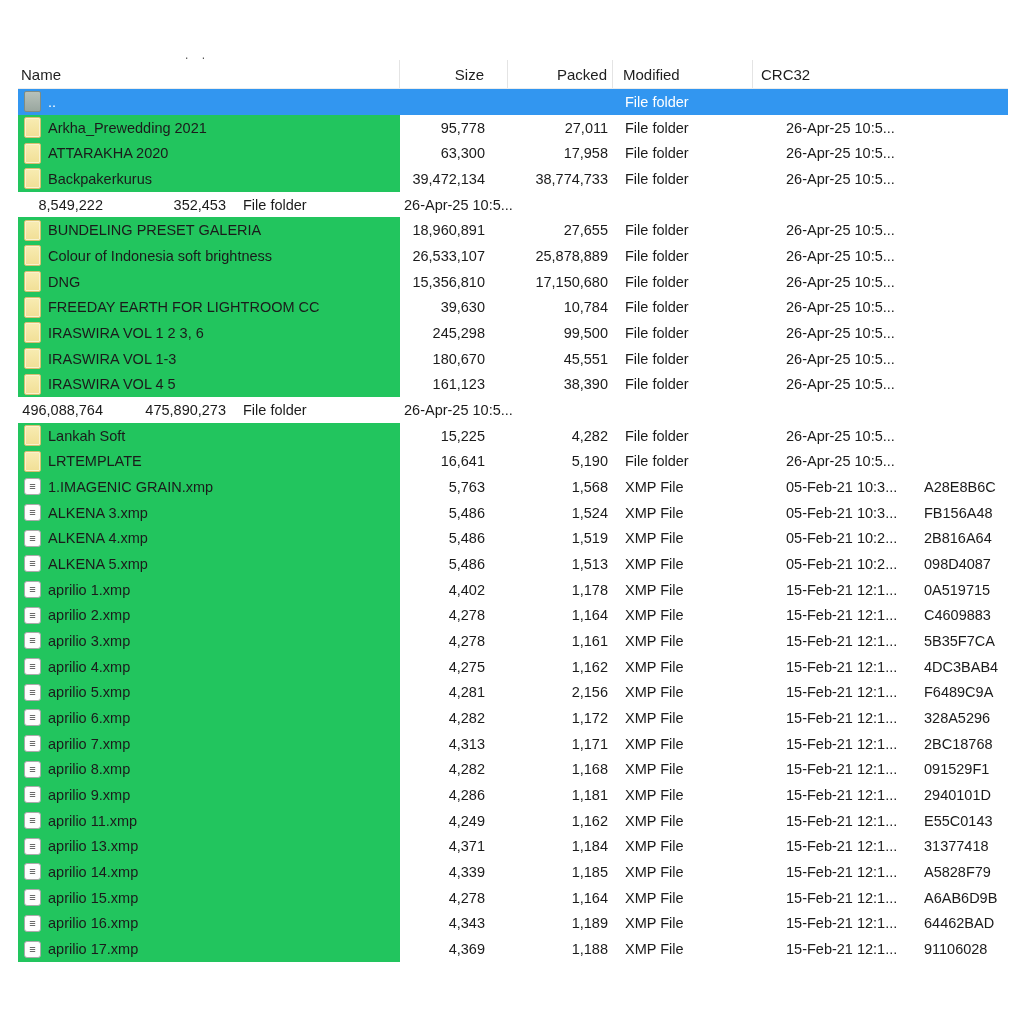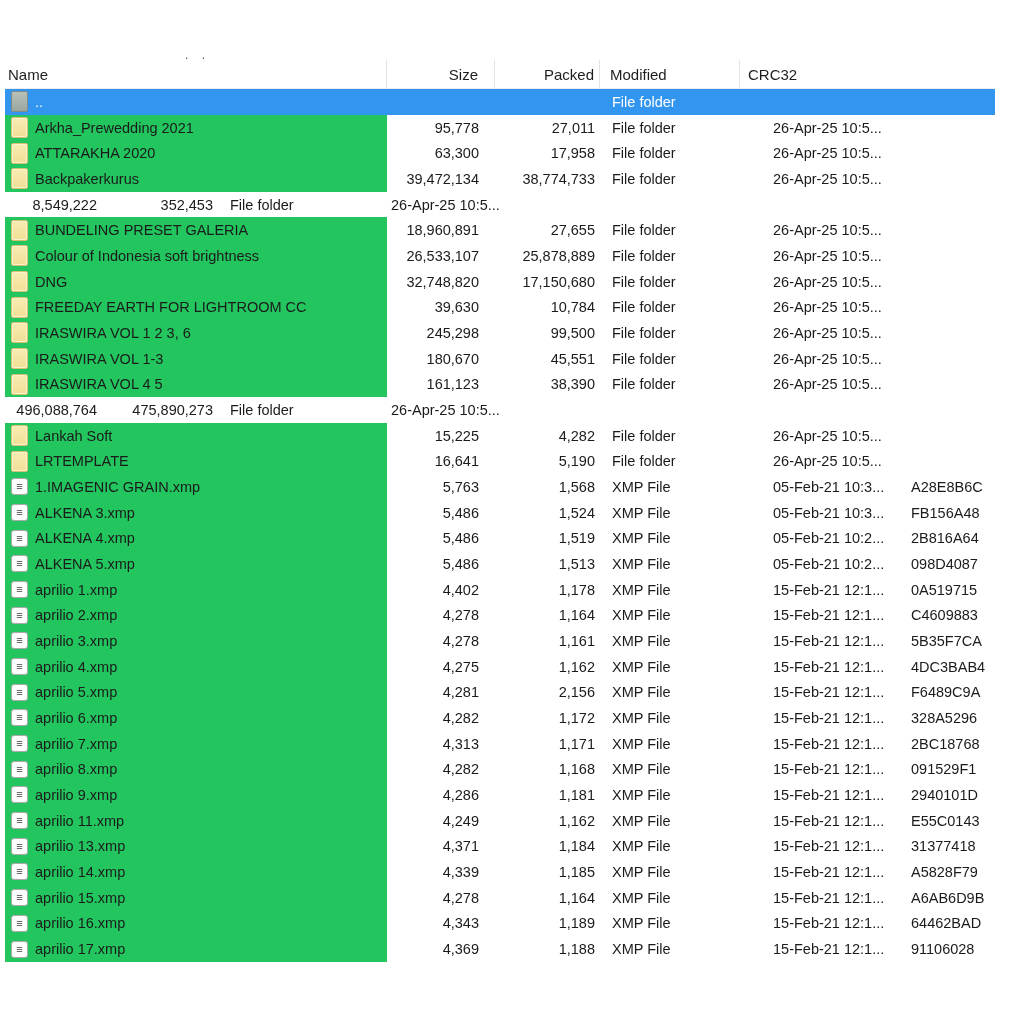--- a/index.html
+++ b/index.html
@@ -3,29 +3,29 @@
 <meta charset="utf-8">
 <style>
   html,body{margin:0;padding:0;background:#ffffff;}
   body{
     width:1024px;height:1024px;position:relative;overflow:hidden;
     font-family:"Liberation Sans","DejaVu Sans",sans-serif;
     -webkit-font-smoothing:antialiased;
   }
   .stray{position:absolute;left:185px;top:48px;color:#555;font-size:12px;letter-spacing:5px;}
 
-  .filelist{position:absolute;left:5px;top:60px;width:990px;}
+  .filelist{position:absolute;left:18px;top:60px;width:990px;}
 
   
   .hdr{display:flex;height:28px;align-items:center;border-bottom:1px solid #ececec;background:#fff;}
   .hcell{height:100%;box-sizing:border-box;display:flex;align-items:center;
          border-right:1px solid #e4e4e4;font-size:15px;color:#1e1e1e;cursor:default;}
   .hcell:last-child{border-right:none;}
   .c-name{width:382px;padding-left:3px;}
-  .c-size{width:108px;justify-content:flex-end;padding-right:16px;}
+  .c-size{width:108px;justify-content:flex-end;padding-right:23px;}
   .c-packed{width:105px;justify-content:flex-end;padding-right:5px;}
   .c-type{width:163px;padding-left:12px;}
   .c-mod{width:140px;padding-left:10px;}
   .c-crc{width:92px;padding-left:8px;}
 
   
   .row{display:flex;height:25.68px;align-items:center;font-size:14.5px;color:#1b1b1b;}
   .cell{height:100%;box-sizing:border-box;display:flex;align-items:center;overflow:hidden;white-space:nowrap;}
   .cell.c-name{background:#22c55e;padding-left:3px;}
   .cell.c-size,.cell.c-packed{font-variant-numeric:tabular-nums;}
@@ -136,21 +136,21 @@
     <div class="cell c-type">File folder</div>
     <div class="cell c-mod">26-Apr-25 10:5...</div>
     <div class="cell c-crc"></div>
   </div>
 
   <div class="row">
     <div class="cell c-name">
       <span class="icon icon-folder"></span>
       <span class="name-text">DNG</span>
     </div>
-    <div class="cell c-size">32,748,820</div>
+    <div class="cell c-size">15,356,810</div>
     <div class="cell c-packed">17,150,680</div>
     <div class="cell c-type">File folder</div>
     <div class="cell c-mod">26-Apr-25 10:5...</div>
     <div class="cell c-crc"></div>
   </div>
 
   <div class="row">
     <div class="cell c-name">
       <span class="icon icon-folder"></span>
       <span class="name-text">FREEDAY EARTH FOR LIGHTROOM CC</span>

